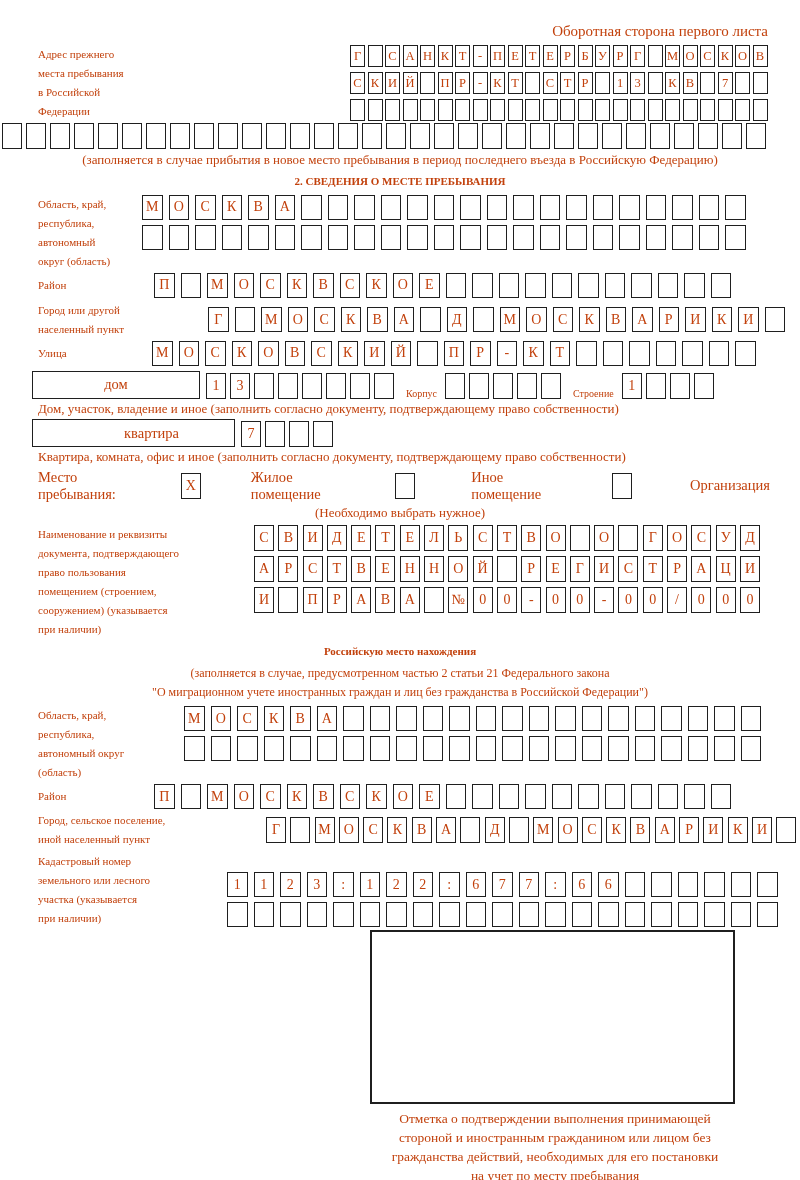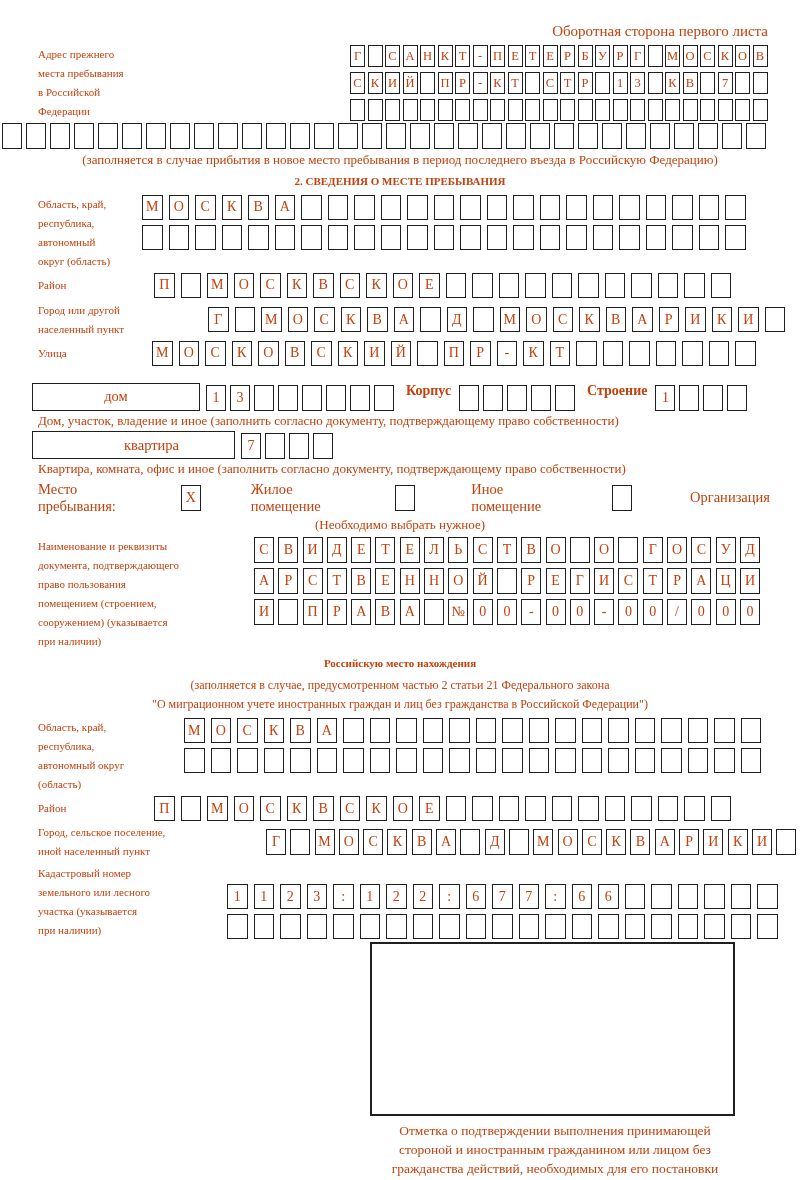--- a/index.html
+++ b/index.html
@@ -30,21 +30,21 @@
   .fullrow{margin-left:-28px;margin-top:2px;}
   .note{font-size:13px;line-height:15.5px;white-space:pre-line;}
   .center{text-align:center;}
   .title{font-size:11px;font-weight:bold;text-align:center;line-height:19px;}
   .mt2{margin-top:2px;} .mt3{margin-top:3px;} .mt4{margin-top:4px;} .mt5{margin-top:5px;}
   .namebox{
     flex:none;border:1.5px solid #1f1f1f;height:28px;box-sizing:border-box;
     display:flex;align-items:center;justify-content:center;font-size:14.5px;background:#fff;
   }
   .domrow{display:flex;align-items:flex-end;margin-left:2px;}
-  .inline-lbl{font-size:14px;margin:12px 8px;flex:none;font-weight:bold;}
+  .inline-lbl{font-size:10px;margin:0 8px;flex:none;}
   .mestorow{display:flex;align-items:center;font-size:14.5px;margin-left:8px;gap:40px;}
   .chk{
     flex:none;width:20px;height:26px;border:1.5px solid #1f1f1f;box-sizing:border-box;
     display:flex;align-items:center;justify-content:center;font-size:14px;background:#fff;
   }
   .cad-rows{margin-top:20px;}
   .footer{margin-left:340px;width:370px;}
   .stamp-box{width:365px;height:174px;border:2px solid #1f1f1f;box-sizing:border-box;background:#fff;}
   .stamp-caption{margin-top:5px;font-size:13.5px;line-height:19px;text-align:center;white-space:pre-line;}
 </style>

